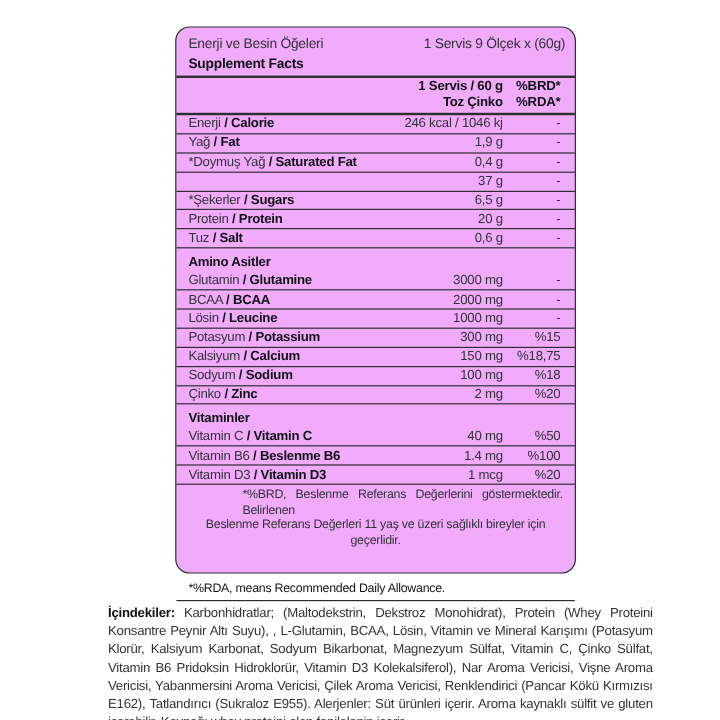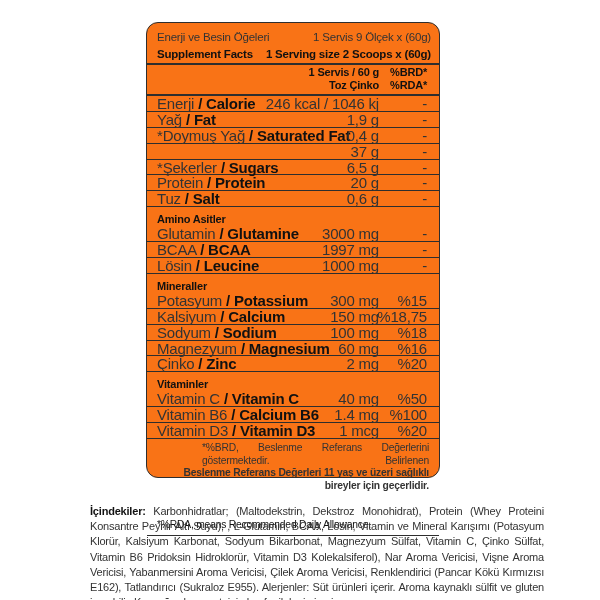--- a/index.html
+++ b/index.html
@@ -3,72 +3,71 @@
 <meta charset="utf-8">
 <style>
   html,body{margin:0;padding:0;}
   body{
     width:600px;height:600px;background:#ffffff;
     font-family:"Liberation Sans","DejaVu Sans",sans-serif;
     color:#333333;letter-spacing:-0.2px;
     position:relative;overflow:hidden;
   }
   .facts-box{
-    position:absolute;left:146px;top:22px;width:294px;height:456px;
+    position:absolute;left:146px;top:22px;width:334px;height:456px;
     border:1.5px solid #2e2e2e;border-radius:12px;box-sizing:border-box;
-    background:#f97316;
+    background:#f0abfc;
   }
   
   .hdr{padding:5px 8px 1px 10px;border-bottom:2.5px solid #2e2e2e;}
   .hdr-line{display:flex;justify-content:space-between;align-items:center;height:17px;font-size:11.5px;white-space:nowrap;}
   .hdr-line .b{font-weight:bold;color:#111111;}
   
   .subhdr{border-bottom:2px solid #2e2e2e;padding:1px 0 2px 0;}
   .subhdr-line{position:relative;height:13px;font-weight:bold;color:#111111;font-size:11px;}
   .subhdr-line .amt{position:absolute;right:60px;top:0;white-space:nowrap;}
   .subhdr-line .pct{position:absolute;right:12px;top:0;white-space:nowrap;}
   
   .item-row{
     position:relative;height:15.9px;border-bottom:1.2px solid #2e2e2e;
-    font-size:15px;display:flex;align-items:center;padding-left:10px;box-sizing:border-box;
+    font-size:11px;display:flex;align-items:center;padding-left:10px;box-sizing:border-box;
   }
   .item-row .label{white-space:nowrap;}
   .item-row .label b{color:#111111;}
   .item-row .amt{position:absolute;right:60px;white-space:nowrap;}
   .item-row .pct{position:absolute;right:12px;white-space:nowrap;}
   .sec-row{
     height:18px;display:flex;align-items:flex-end;padding:0 12px 1px 10px;
     font-weight:bold;color:#111111;font-size:11px;
   }
   
   .footnote{margin:0 0 0 0;padding:3px 10px 3px 10px;border-bottom:1.5px solid #2e2e2e;
     font-size:10.3px;line-height:12.6px;color:#333;}
   .fn1{text-align:justify;text-align-last:justify;margin-left:45px;}
-  .fn2{text-align:right;font-weight:bold;}
+  .fn2{text-align:center;}
   .fn3{font-weight:normal;color:#111111;margin-top:27px;}
   
   .ingredients{
     position:absolute;left:74px;top:488px;width:454px;margin:16px;
     font-size:11px;line-height:15.2px;text-align:justify;color:#333;
   }
   .ingredients .ing-label{font-weight:bold;color:#111111;}
 </style>
 </head>
 <body>
 
 <div class="facts-box">
 
   <div class="hdr">
     <div class="hdr-line">
       <span>Enerji ve Besin Öğeleri</span>
       <span>1 Servis 9 Ölçek x (60g)</span>
     </div>
     <div class="hdr-line">
       <span class="b">Supplement Facts</span>
-      <span class="b">1 Serving size 2 Scoops x (60g)</span>
     </div>
   </div>
 
   <div class="subhdr">
     <div class="subhdr-line">
       <span class="amt">1 Servis / 60 g</span>
       <span class="pct">%BRD*</span>
     </div>
     <div class="subhdr-line">
       <span class="amt">Toz Çinko</span>
@@ -114,66 +113,58 @@
       <div class="sec-row">
         <span>Amino Asitler</span>
       </div>
       <div class="item-row">
         <span class="label">Glutamin <b>/ Glutamine</b></span>
         <span class="amt">3000 mg</span>
         <span class="pct">-</span>
       </div>
       <div class="item-row">
         <span class="label">BCAA <b>/ BCAA</b></span>
-        <span class="amt">1997 mg</span>
+        <span class="amt">2000 mg</span>
         <span class="pct">-</span>
       </div>
       <div class="item-row">
         <span class="label">Lösin <b>/ Leucine</b></span>
         <span class="amt">1000 mg</span>
         <span class="pct">-</span>
-      </div>
-      <div class="sec-row">
-        <span>Mineraller</span>
       </div>
       <div class="item-row">
         <span class="label">Potasyum <b>/ Potassium</b></span>
         <span class="amt">300 mg</span>
         <span class="pct">%15</span>
       </div>
       <div class="item-row">
         <span class="label">Kalsiyum <b>/ Calcium</b></span>
         <span class="amt">150 mg</span>
         <span class="pct">%18,75</span>
       </div>
       <div class="item-row">
         <span class="label">Sodyum <b>/ Sodium</b></span>
         <span class="amt">100 mg</span>
         <span class="pct">%18</span>
       </div>
       <div class="item-row">
-        <span class="label">Magnezyum <b>/ Magnesium</b></span>
-        <span class="amt">60 mg</span>
-        <span class="pct">%16</span>
-      </div>
-      <div class="item-row">
         <span class="label">Çinko <b>/ Zinc</b></span>
         <span class="amt">2 mg</span>
         <span class="pct">%20</span>
       </div>
       <div class="sec-row">
         <span>Vitaminler</span>
       </div>
       <div class="item-row">
         <span class="label">Vitamin C <b>/ Vitamin C</b></span>
         <span class="amt">40 mg</span>
         <span class="pct">%50</span>
       </div>
       <div class="item-row">
-        <span class="label">Vitamin B6 <b>/ Calcium B6</b></span>
+        <span class="label">Vitamin B6 <b>/ Beslenme B6</b></span>
         <span class="amt">1.4 mg</span>
         <span class="pct">%100</span>
       </div>
       <div class="item-row">
         <span class="label">Vitamin D3 <b>/ Vitamin D3</b></span>
         <span class="amt">1 mcg</span>
         <span class="pct">%20</span>
       </div>
     </div>
 

